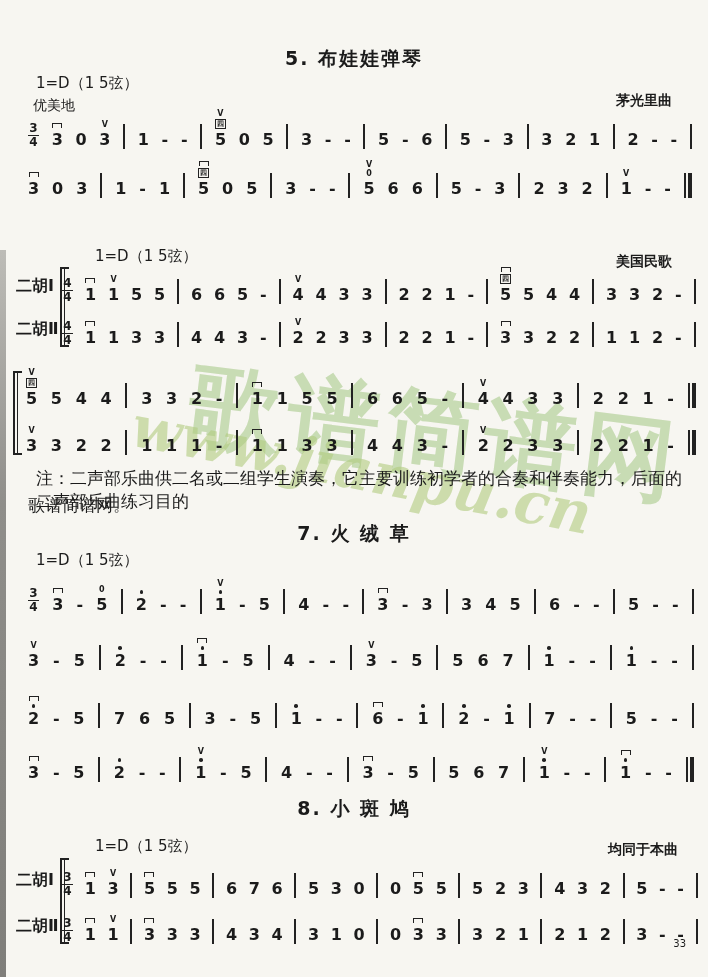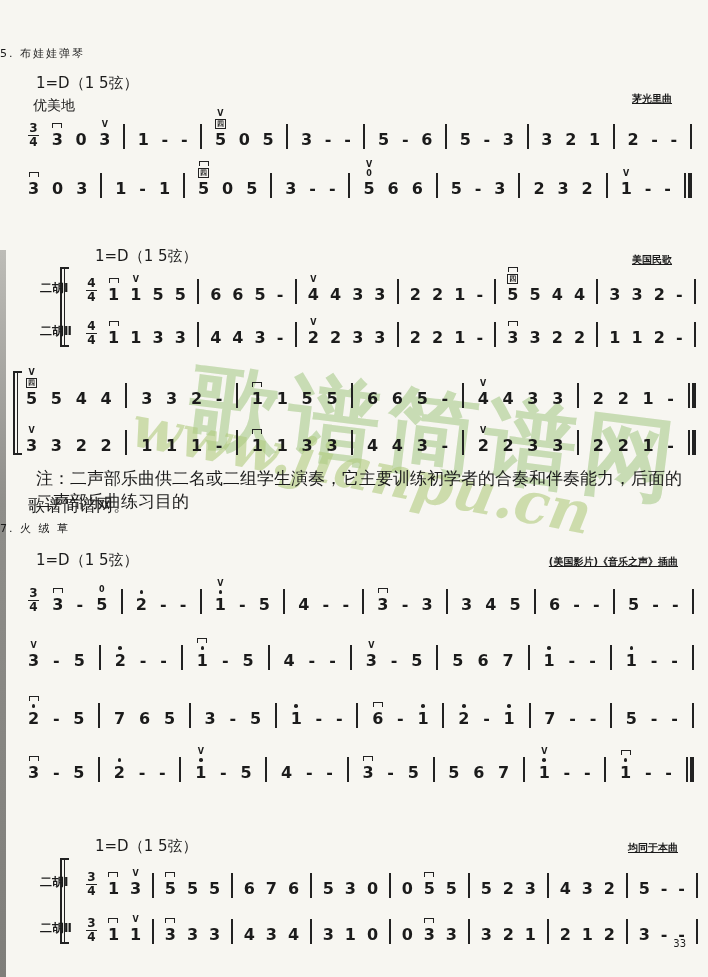--- a/index.html
+++ b/index.html
@@ -8,31 +8,31 @@
   .scan-edge{position:absolute;left:0;top:250px;width:6px;height:727px;
         background:linear-gradient(180deg,#bdbcb7,#8f8e8a 35%,#7f7e7a);}
   
   .wm-chars{position:absolute;left:188px;top:372px;font-size:92px;font-weight:bold;
         color:rgba(154,193,120,0.50);transform:rotate(7deg);letter-spacing:7px;white-space:nowrap;z-index:0;}
   .wm-url{position:absolute;left:128px;top:436px;font-size:58px;font-style:italic;font-weight:bold;
         font-family:"DejaVu Serif",serif;color:rgba(176,204,126,0.60);transform:rotate(11deg);
         white-space:nowrap;z-index:0;}
   .layer{position:absolute;inset:0;z-index:1;}
   
-  .song-title{position:absolute;left:0;width:100%;font-weight:normal;
-        font-size:11px;letter-spacing:2px;}
+  .song-title{position:absolute;left:0;width:100%;text-align:center;font-weight:bold;
+        font-size:19px;letter-spacing:2px;}
   .keyline{position:absolute;font-weight:normal;font-size:15px;}
   .tempo{position:absolute;font-weight:normal;font-size:14px;}
-  .credit{position:absolute;font-weight:bold;font-size:10px;text-decoration:underline;}
+  .credit{position:absolute;font-weight:bold;font-size:14px;}
   .note-text{position:absolute;font-size:17px;}
   .page-num{position:absolute;font-size:10px;}
   
   .notation{position:absolute;display:flex;justify-content:space-between;align-items:flex-end;}
   .part-row{position:absolute;display:flex;align-items:flex-end;}
-  .part-label{flex:none;width:46px;font-weight:bold;font-size:12px;margin-bottom:7px;margin-left:24px;}
+  .part-label{flex:none;width:46px;font-weight:bold;font-size:16px;margin-bottom:7px;}
   .part-row .notation{position:relative;flex:1;height:100%;}
   .note{display:inline-flex;flex-direction:column;align-items:center;justify-content:flex-end;}
   .glyph{font-family:"DejaVu Sans",sans-serif;font-weight:bold;font-size:16px;line-height:19px;}
   .mk{display:block;font-style:normal;}
   .mk-u{font:bold 8px "DejaVu Sans",sans-serif;line-height:8px;margin-bottom:1px;}
   .mk-d{width:8px;height:4px;border:1.5px solid #222;border-bottom:none;margin-bottom:2px;}
   .mk-f{font-size:7px;line-height:8px;border:1px solid #222;padding:0 1px;font-weight:bold;margin-bottom:1px;}
   .mk-z{font:bold 8px "DejaVu Sans",sans-serif;line-height:8px;margin-bottom:1px;}
   .mk-dot{width:3.5px;height:3.5px;border-radius:50%;background:#222;margin:1.5px 0;}
   .bar{width:2px;height:25px;background:#222;}
@@ -605,21 +605,20 @@
           <i class="b1"></i>
           <i class="b2"></i>
         </span>
       </div>
 
     <div class="note-text" style="left:36px;top:467px;width:660px">注：二声部乐曲供二名或二组学生演奏，它主要训练初学者的合奏和伴奏能力，后面的二声部乐曲练习目的</div>
     <div class="note-text" style="left:28px;top:494px">歌谱简谱网。</div>
 
     <div class="song-title" style="top:521px">7. 火 绒 草</div>
     <div class="keyline" style="left:36px;top:551px">1=D（1 5弦）</div>
-    <div class="credit" style="right:30px;top:555px">(美国影片)《音乐之声》插曲</div>
     <div class="notation" style="left:28px;top:568px;width:666px;height:46px">
         <span class="timesig">
           <span>3</span>
           <i class="tsline"></i>
           <span>4</span>
         </span>
         <span class="note">
           <i class="mk mk-d"></i>
           <span class="glyph">3</span>
         </span>
@@ -972,20 +971,21 @@
         </span>
         <span class="note">
           <span class="glyph">-</span>
         </span>
         <span class="bar-final">
           <i class="b1"></i>
           <i class="b2"></i>
         </span>
       </div>
 
+    <div class="song-title" style="top:796px">8. 小 斑 鸠</div>
     <div class="keyline" style="left:95px;top:837px">1=D（1 5弦）</div>
     <div class="credit" style="right:30px;top:841px">均同于本曲</div>
 
     <div class="brace" style="left:60px;top:858px;height:82px"></div>
     <div class="part-row" style="left:16px;top:854px;width:682px;height:44px">
       <span class="part-label">二胡Ⅰ</span>
       <div class="notation">
           <span class="timesig">
             <span>3</span>
             <i class="tsline"></i>

